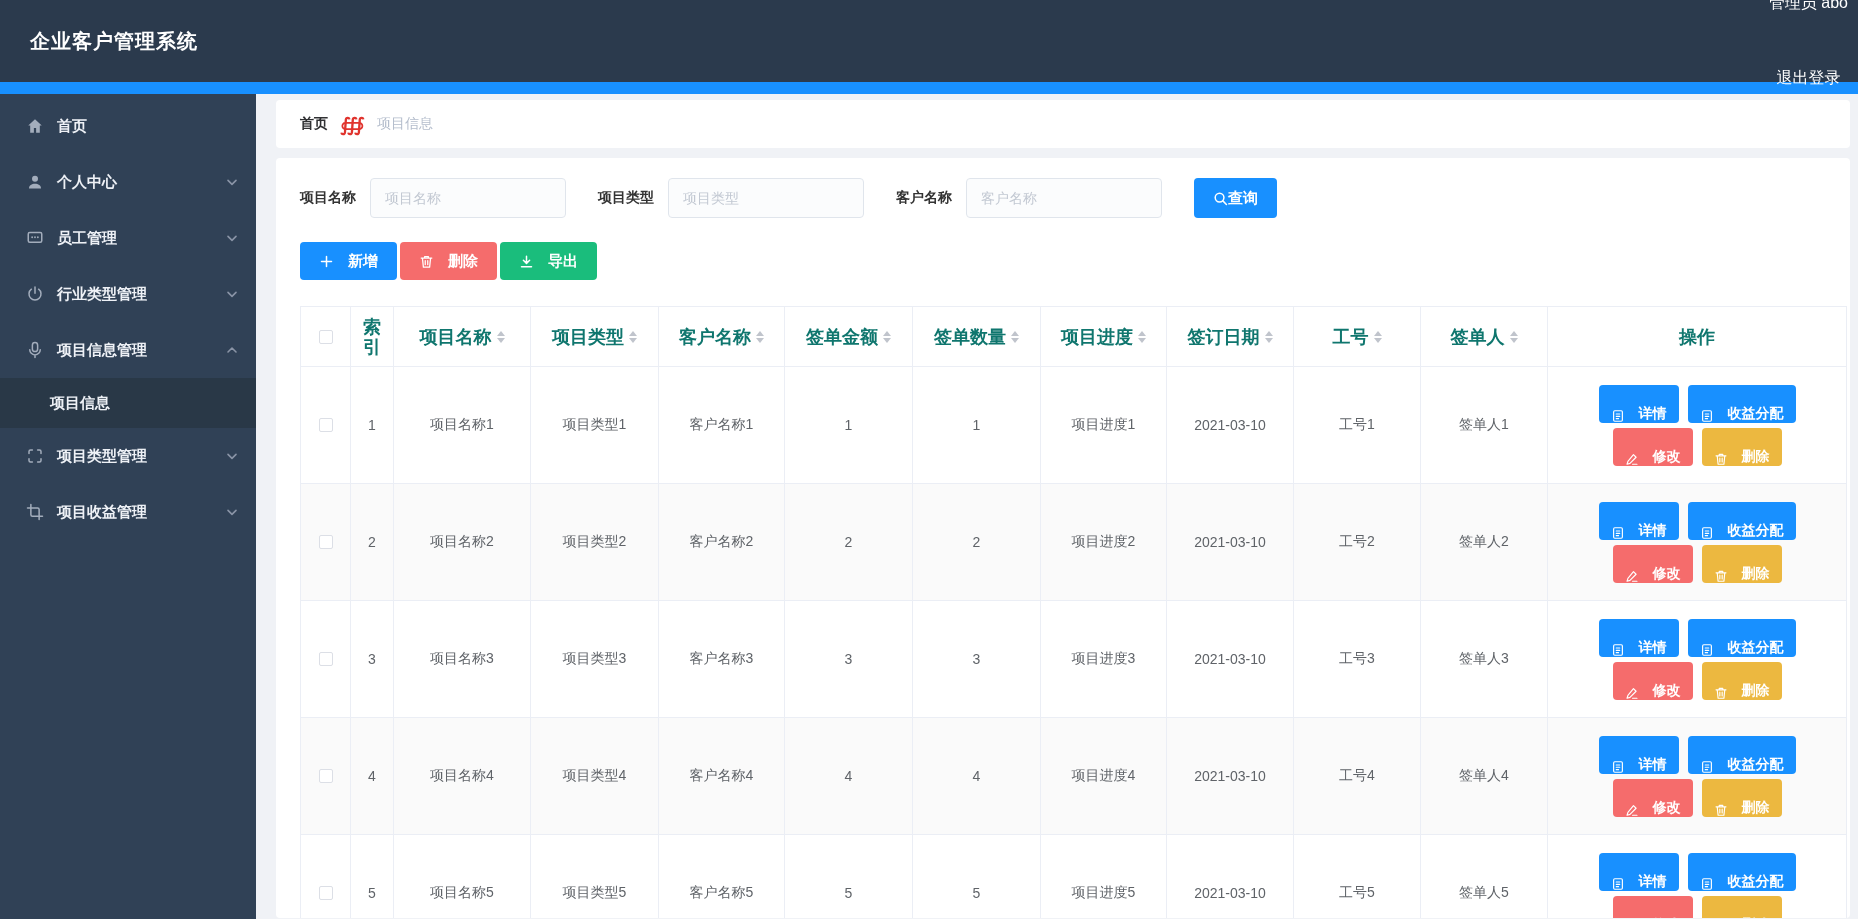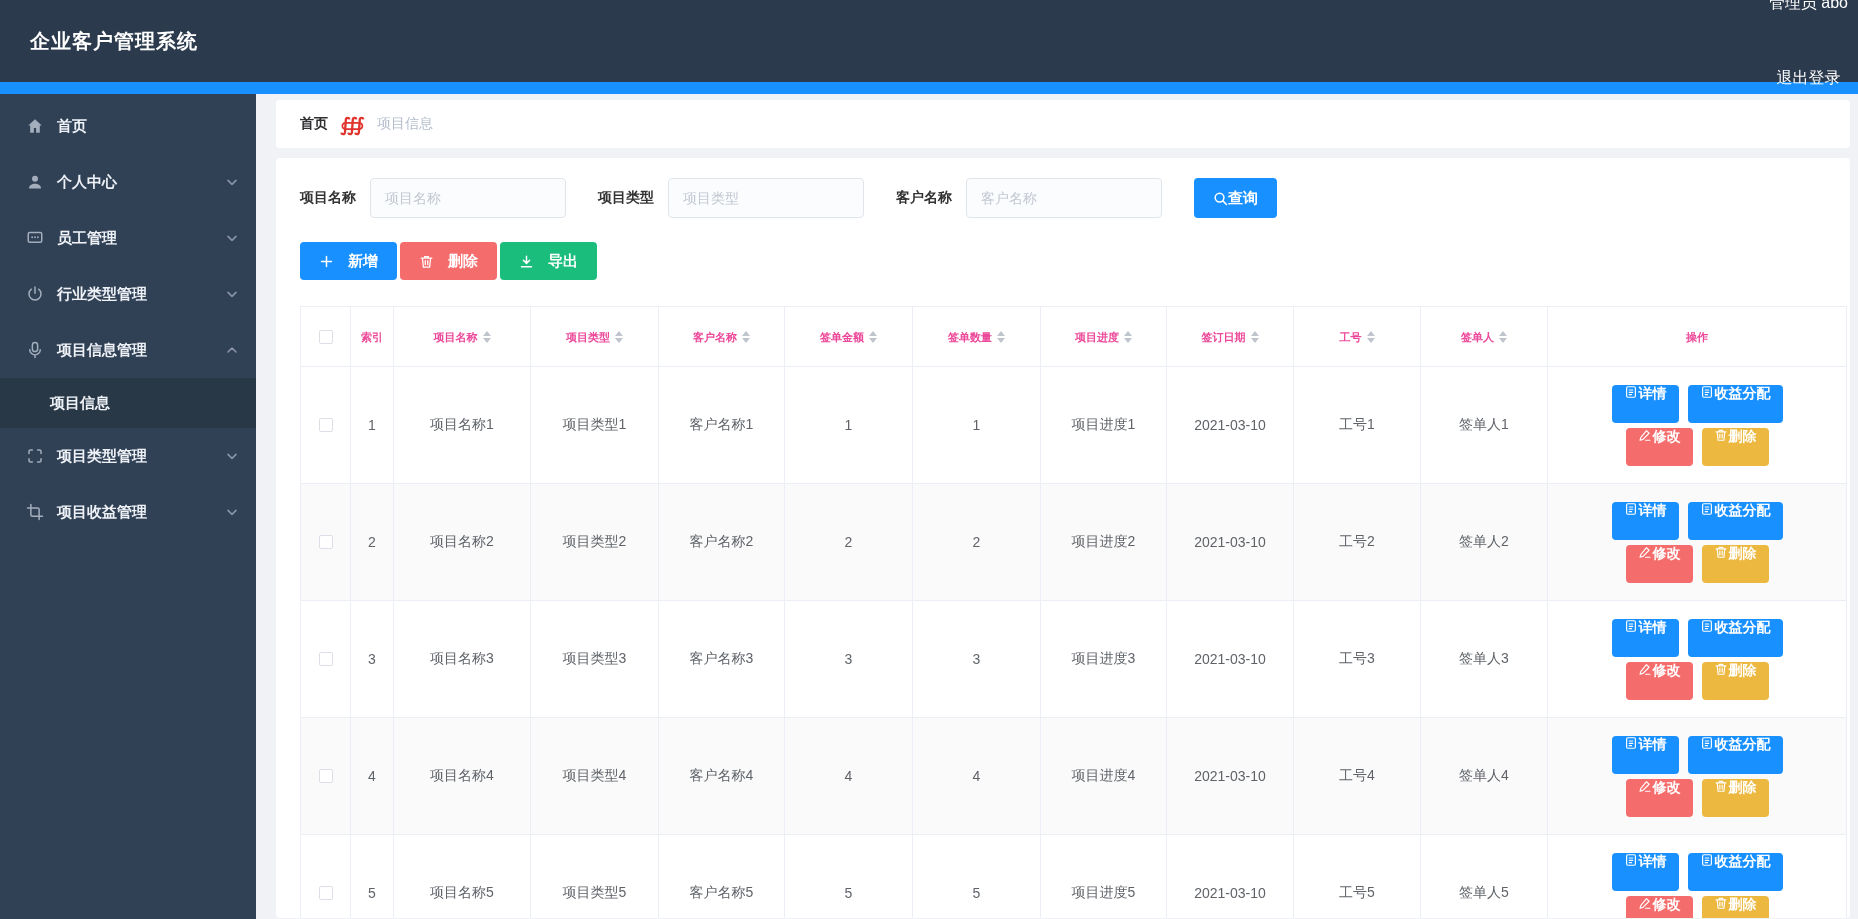--- a/index.html
+++ b/index.html
@@ -59,32 +59,32 @@
          font-weight:bold; display:inline-flex; align-items:center; gap:14px; cursor:pointer; font-family:inherit; }
   .btn .icon { width:15px; height:15px; }
   .bg-primary { background:var(--accent); }
   .bg-danger  { background:var(--danger); }
   .bg-success { background:var(--success); }
   .bg-warning { background:var(--warning); }
 
   
   table { border-collapse:collapse; table-layout:fixed; width:1546px; }
   th, td { border:1px solid #ebeef5; text-align:center; vertical-align:middle; padding:0 4px; }
-  th { height:60px; color:#ec4899; font-size:11px; font-weight:bold; line-height:20px; background:#fff; }
+  th { height:60px; color:#0f766e; font-size:18px; font-weight:bold; line-height:20px; background:#fff; }
   td { height:117px; color:#5f6368; font-size:14px; background:#fff; }
   tr.striped td { background:#fafafa; }
   .th-inner { display:inline-flex; align-items:center; justify-content:center; }
   .sort { display:inline-flex; flex-direction:column; margin-left:5px; cursor:pointer; }
   .caret-up { width:0; height:0; border:4px solid transparent; border-bottom:5px solid #c0c4cc; margin-bottom:2px; }
   .caret-down { width:0; height:0; border:4px solid transparent; border-top:5px solid #c0c4cc; }
   .checkbox { width:14px; height:14px; border:1px solid #dcdfe6; border-radius:2px; background:#fff;
               margin:0 auto; cursor:pointer; }
   .action-line { display:flex; justify-content:center; gap:9px; margin:5px 0; }
   .mini-btn { height:38px; padding:0 12px; border-radius:4px; border:none; color:#fff; font-size:14px;
-              font-weight:bold; display:inline-flex; align-items:flex-start; gap:1px; cursor:pointer; font-family:inherit; }
+              font-weight:bold; display:inline-flex; align-items:flex-end; gap:14px; cursor:pointer; font-family:inherit; }
   .mini-btn .icon { width:14px; height:14px; }
 </style>
 </head>
 <body>
 
 <svg width="0" height="0" style="position:absolute" aria-hidden="true">
   <defs>
     <symbol id="sym-home" viewBox="0 0 24 24">
         <path fill="currentColor" d="M12 3l9 8.2h-2.6V21h-4.9v-6.4h-3V21H5.6v-9.8H3z"></path>
       </symbol>

